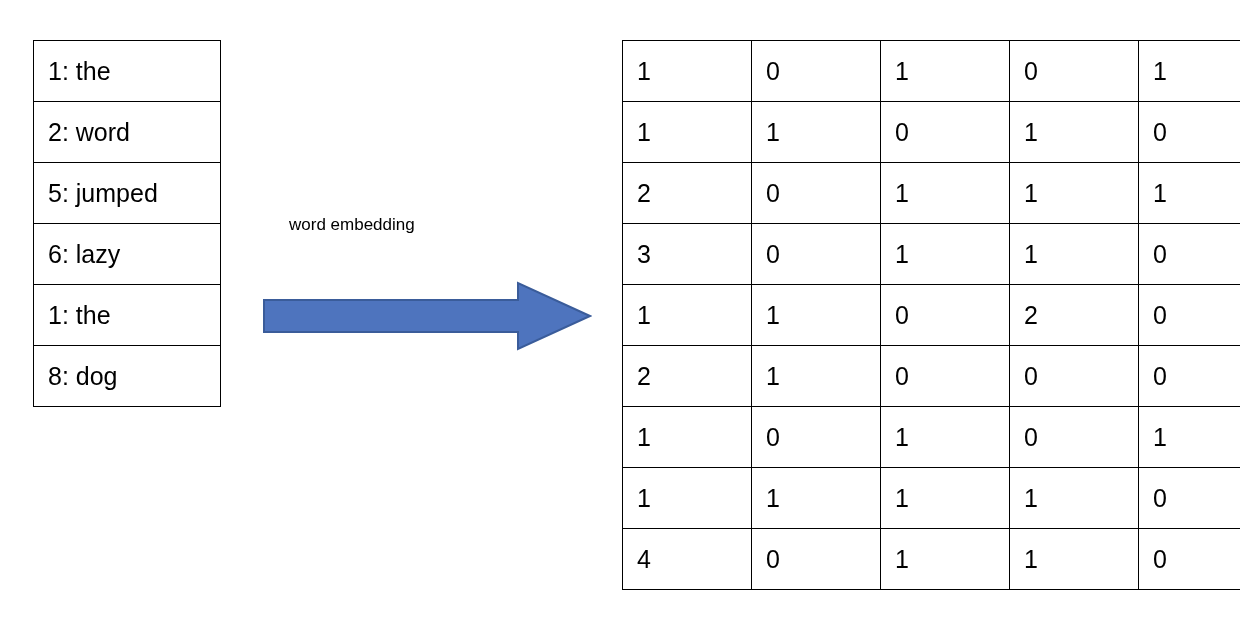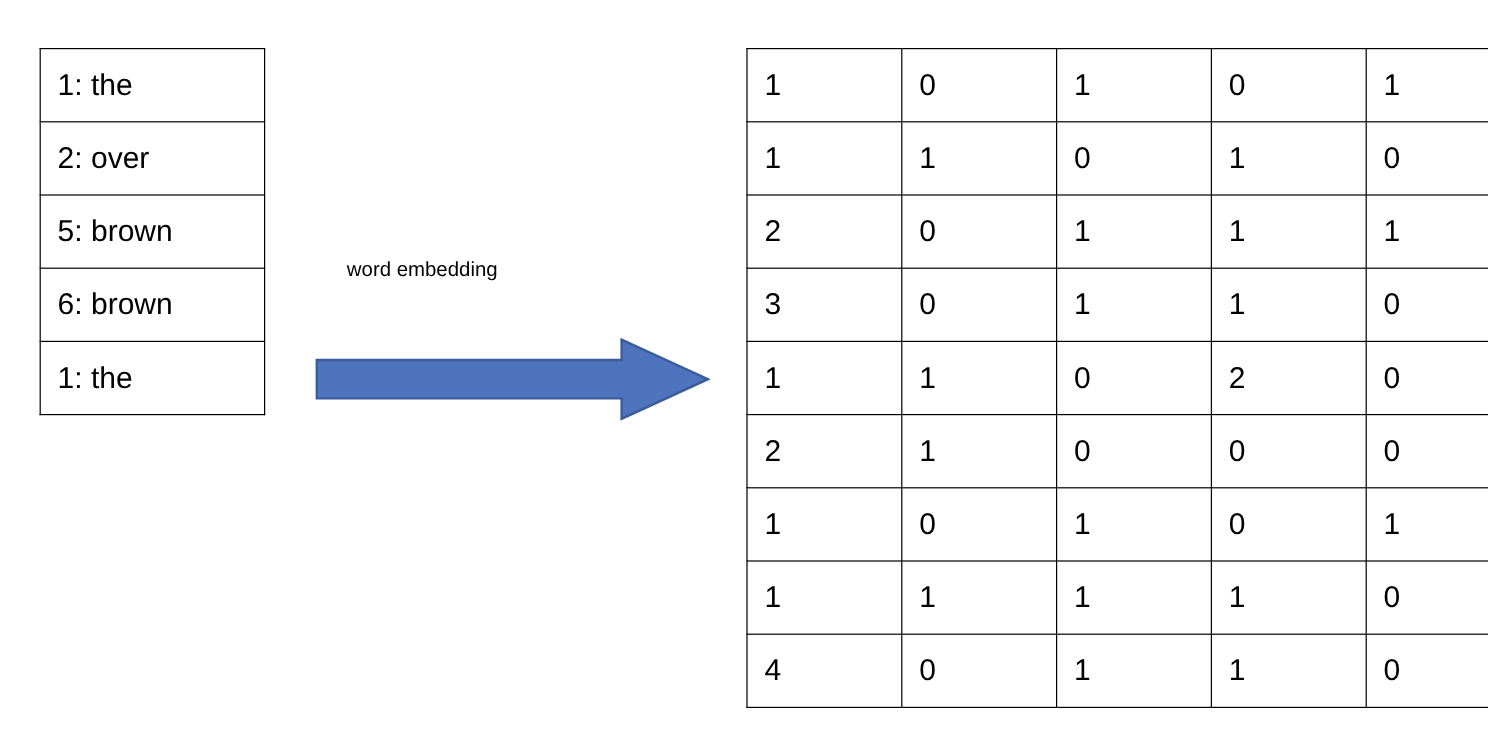--- a/index.html
+++ b/index.html
@@ -89,30 +89,33 @@
 <body>
 
 <div id="stage">
 
   <table class="token-table">
     <tbody>
       <tr>
         <td>1: the</td>
       </tr>
       <tr>
-        <td>2: over</td>
+        <td>2: word</td>
       </tr>
       <tr>
-        <td>5: brown</td>
+        <td>5: jumped</td>
       </tr>
       <tr>
-        <td>6: brown</td>
+        <td>6: lazy</td>
       </tr>
       <tr>
         <td>1: the</td>
+      </tr>
+      <tr>
+        <td>8: dog</td>
       </tr>
     </tbody>
   </table>
 
   <div class="arrow-caption">word embedding</div>
 
   <div class="arrow-wrap">
     <svg viewBox="0 0 330 70" xmlns="http://www.w3.org/2000/svg" aria-hidden="true">
       <polygon points="2,19 256,19 256,2 328,35 256,68 256,51 2,51" fill="#4E74BE" stroke="#3A5C9A" stroke-width="2" stroke-linejoin="miter"></polygon>
     </svg>

